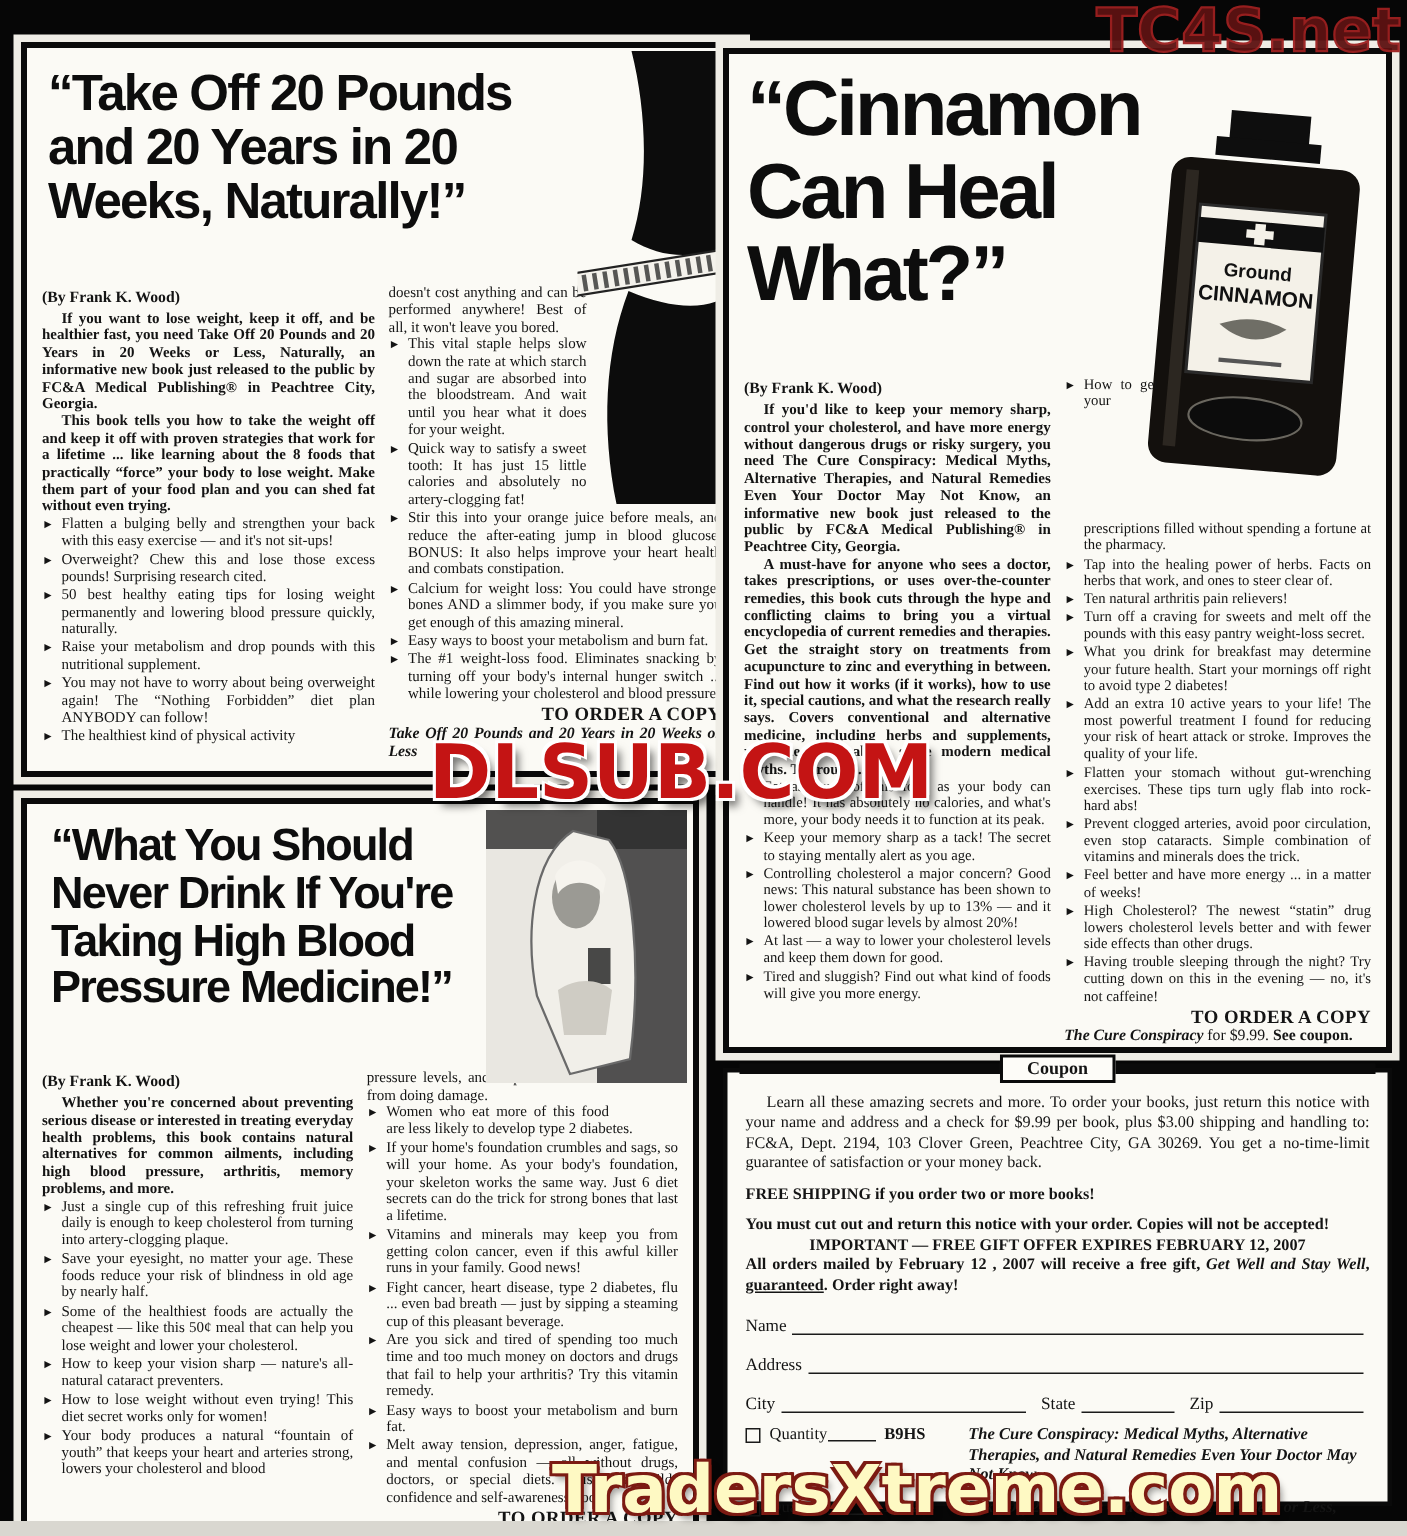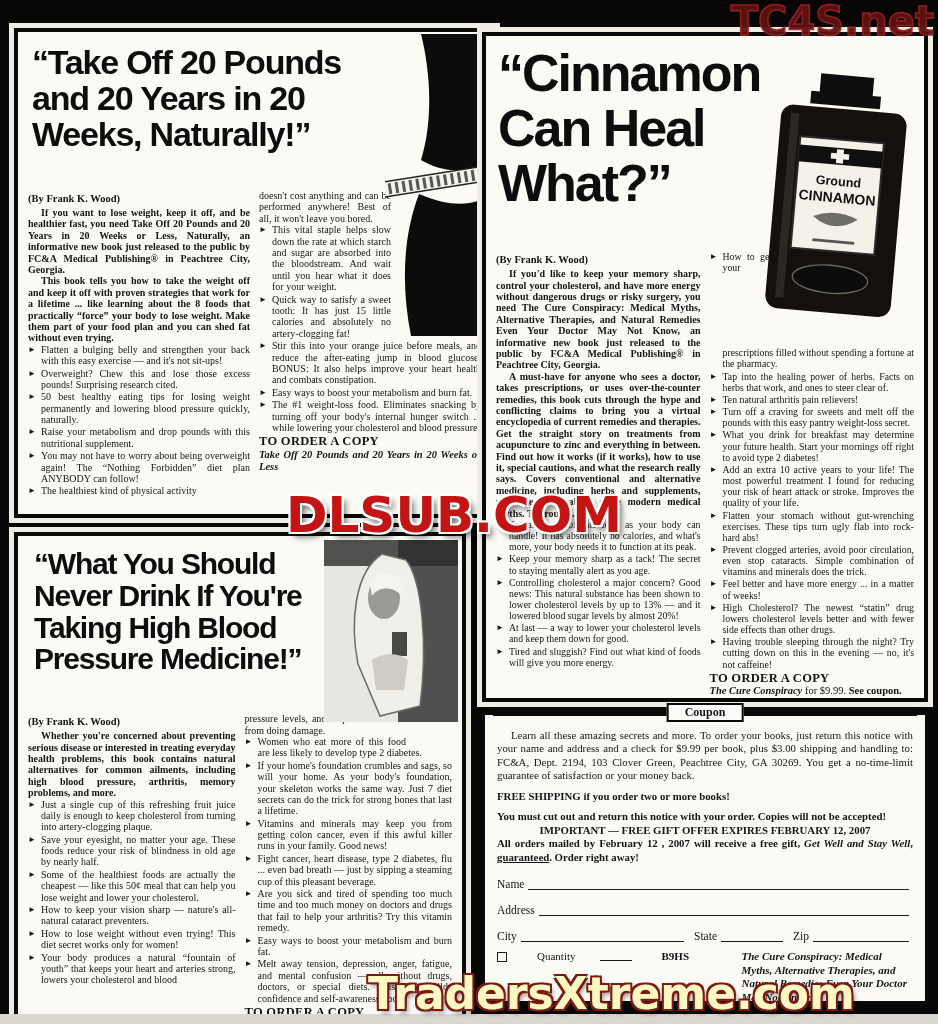--- a/index.html
+++ b/index.html
@@ -15,21 +15,21 @@
 
   .cols { display:flex; gap:9px; }
   .col  { flex:1; min-width:0; font-size:10px; line-height:1.14;margin-top:32px; }
 
   ul.bullets { list-style:none; }
   ul.bullets li { position:relative; padding-left:13px; margin-bottom:1px; text-align:justify; }
   ul.bullets li::before { content:"►"; position:absolute; left:0; top:1px; font-size:8px; }
 
   .lead { text-align:justify; }
 
-  .order-head { font-weight:700; text-align:left; font-size:12.5px; margin-top:1px; letter-spacing:.3px; }
+  .order-head { font-weight:700; text-align:right; font-size:12.5px; margin-top:1px; letter-spacing:.3px; }
   .order-line { font-size:10.5px; text-align:justify; }
   .order-title { font-weight:700; font-style:italic; }
   .order-see { font-weight:700; }
   .copyright { font-size:8px; white-space:nowrap; margin-left:8px; }
 
   .img-spacer { float:right; }
 
   
   .illus { position:absolute; }
   #waist-illus { right:2px; top:2px; width:104px; height:302px; }
@@ -47,21 +47,21 @@
   .c-gap { margin-top:7px; }
   .gift-title { font-weight:700; font-style:italic; }
   .gift-under { text-decoration:underline; font-weight:700; }
 
   .frow { display:flex; align-items:flex-end; margin-top:13px; font-size:11.5px; }
   .flabel { white-space:nowrap; }
   .fill { border-bottom:1.4px solid #1a1a1a; flex:1; height:13px; margin:0 4px; }
   .fill.f-state { flex:0 0 62px; } .fill.f-zip { flex:0 0 96px; }
   .flabel.mid { margin-left:6px; }
 
-  .orow { display:flex; align-items:flex-start; margin-top:8px; font-size:11px;gap:24px; }
+  .orow { display:flex; align-items:flex-start; margin-top:8px; font-size:11px; }
   .chk { flex:0 0 10px; width:10px; height:10px; border:1.6px solid #1a1a1a; margin:2px 6px 0 0; }
   .qty { white-space:nowrap; }
   .qline { display:inline-block; width:32px; border-bottom:1.4px solid #1a1a1a; height:11px; }
   .bcode { font-weight:700; flex:0 0 50px; margin-left:6px; }
   .btitle { flex:1; font-weight:700; font-style:italic; font-size:11px; line-height:1.22; margin-left:6px; }
 
   
   .wm { position:absolute; font-family:"DejaVu Sans", sans-serif; font-weight:700; pointer-events:none; z-index:10; white-space:nowrap; }
   #wm-top { top:-2px; right:4px; font-size:40px; color:#5d1212; -webkit-text-stroke:1.5px #9e2020; opacity:.95; }
   #wm-center { left:286px; top:486px; font-size:50px; color:#c41414;
@@ -111,20 +111,21 @@
         </ul>
     </div>
     <div class="col">
       <div class="img-spacer" style="width:90px;height:140px;"></div>
       <div class="lead">doesn't cost anything and can be performed anywhere! Best of all, it won't leave you bored.</div>
       <ul class="bullets">
 
       <li>This vital staple helps slow down the rate at which starch and sugar are absorbed into the bloodstream. And wait until you hear what it does for your weight.</li>
           <li>Quick way to satisfy a sweet tooth: It has just 15 little calories and absolutely no artery-clogging fat!</li>
           <li>Stir this into your orange juice before meals, and reduce the after-eating jump in blood glucose. BONUS: It also helps improve your heart health and combats constipation.</li>
+          <li>Calcium for weight loss: You could have stronger bones AND a slimmer body, if you make sure you get enough of this amazing mineral.</li>
           <li>Easy ways to boost your metabolism and burn fat.</li>
           <li>The #1 weight-loss food. Eliminates snacking by turning off your body's internal hunger switch ... while lowering your cholesterol and blood pressure.</li>
         </ul>
       <div class="order-head">TO ORDER A COPY</div>
       <div class="order-line">
         <span class="order-title">Take Off 20 Pounds and 20 Years in 20 Weeks or Less</span>
       </div>
     </div>
   </div>
 </div>
@@ -215,21 +216,21 @@
           <li>How to lose weight without even trying! This diet secret works only for women!</li>
           <li>Your body produces a natural “fountain of youth” that keeps your heart and arteries strong, lowers your cholesterol and blood</li>
         </ul>
     </div>
     <div class="col">
       <div class="img-spacer" style="width:46px;height:26px;"></div>
       <div class="lead">pressure levels, and stops free radicals from doing damage.</div>
       <ul class="bullets">
 
       <li>Women who eat more of this food are less likely to develop type 2 diabetes.</li>
-          <li>If your home's foundation crumbles and sags, so will your home. As your body's foundation, your skeleton works the same way. Just 7 diet secrets can do the trick for strong bones that last a lifetime.</li>
+          <li>If your home's foundation crumbles and sags, so will your home. As your body's foundation, your skeleton works the same way. Just 6 diet secrets can do the trick for strong bones that last a lifetime.</li>
           <li>Vitamins and minerals may keep you from getting colon cancer, even if this awful killer runs in your family. Good news!</li>
           <li>Fight cancer, heart disease, type 2 diabetes, flu ... even bad breath — just by sipping a steaming cup of this pleasant beverage.</li>
           <li>Are you sick and tired of spending too much time and too much money on doctors and drugs that fail to help your arthritis? Try this vitamin remedy.</li>
           <li>Easy ways to boost your metabolism and burn fat.</li>
           <li>Melt away tension, depression, anger, fatigue, and mental confusion — all without drugs, doctors, or special diets. This cure builds confidence and self-awareness, too.</li>
         </ul>
       <div class="order-head">TO ORDER A COPY</div>
       <div class="order-line">
         <span class="order-title">Natural Cures and Gentle Medicines</span><span> for $9.99. </span><span class="order-see">See coupon.</span><span class="copyright">©FC&amp;A 2007</span>
       </div>

